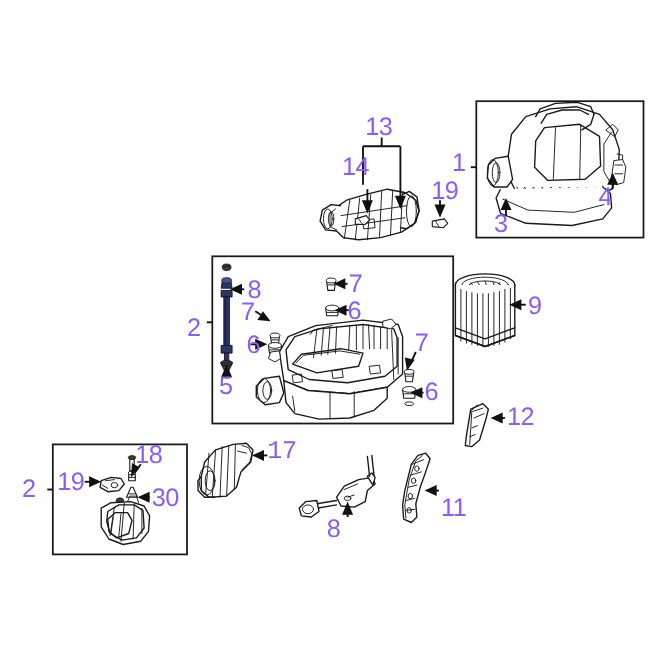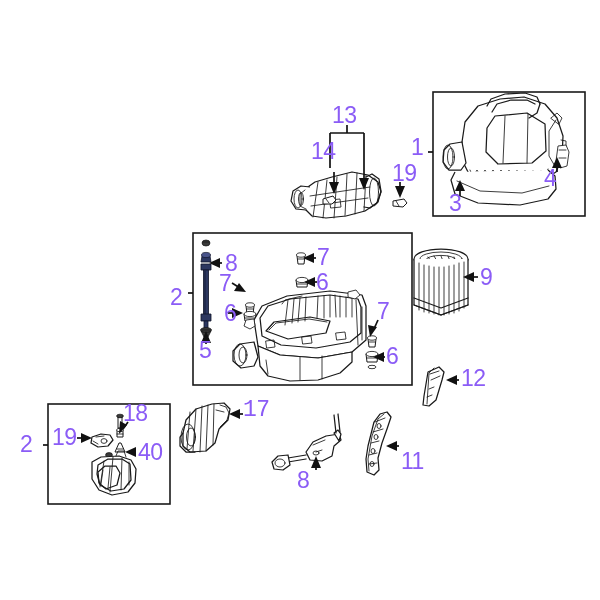--- a/index.html
+++ b/index.html
@@ -550,21 +550,21 @@
   <div class="callout-label" style="left:392px; top:162px;">19</div>
 
   <div class="callout-label" style="left:20px; top:433px;">2</div>
 
   <div class="callout-label" style="left:243px; top:399px;font-family:Liberation Mono, monospace;">17</div>
 
   <div class="callout-label" style="left:52px; top:426px;">19</div>
 
   <div class="callout-label" style="left:123px; top:402px;">18</div>
 
-  <div class="callout-label" style="left:138px; top:441px;">40</div>
+  <div class="callout-label" style="left:138px; top:441px;">30</div>
 
   <div class="callout-label" style="left:386px; top:345px;">6</div>
 
   <div class="callout-label" style="left:377px; top:300px;">7</div>
 
   <div class="callout-label" style="left:317px; top:246px;">7</div>
 
   <div class="callout-label" style="left:316px; top:271px;">6</div>
 
 </div>

